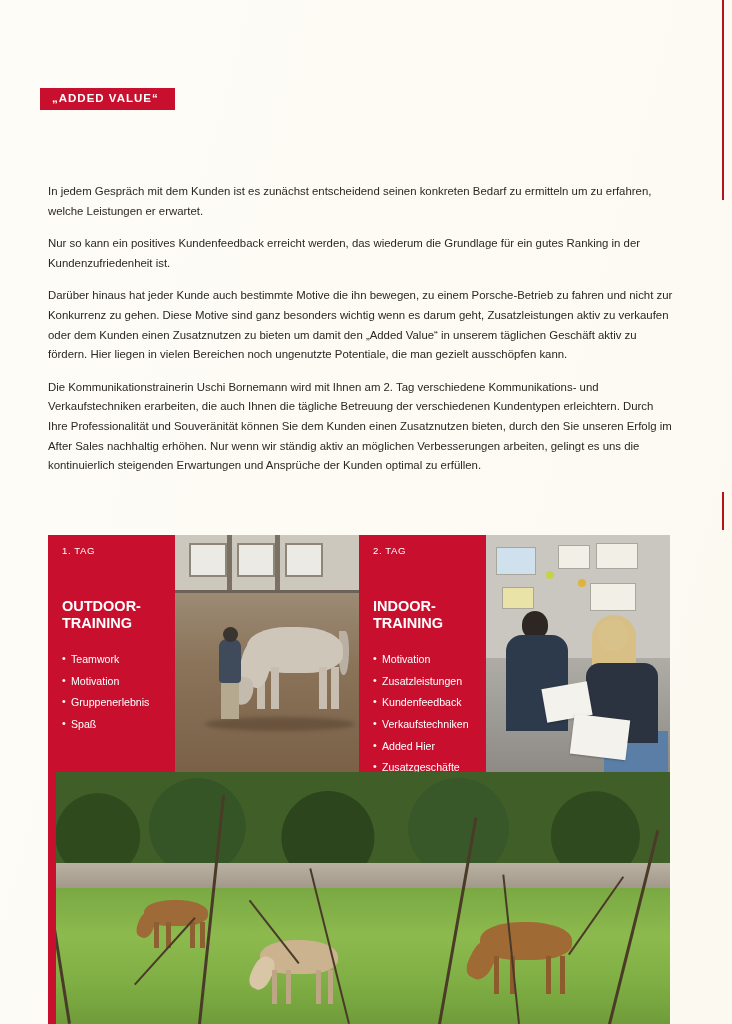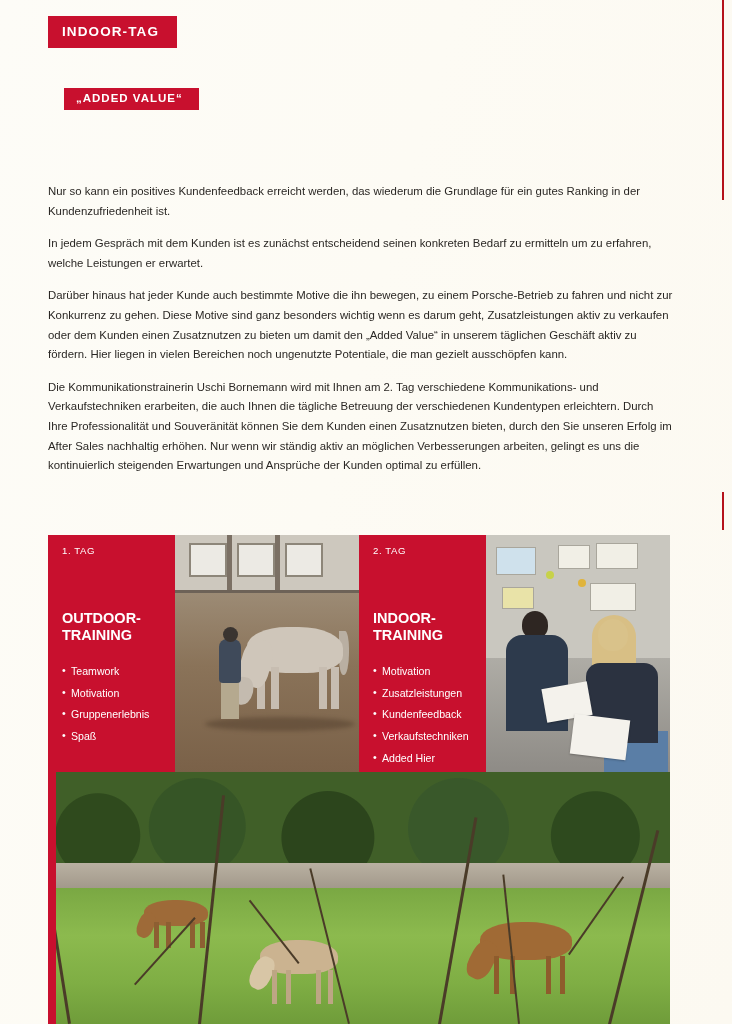--- a/index.html
+++ b/index.html
@@ -42,21 +42,21 @@
     font-size: 13.5px;
     font-weight: bold;
     letter-spacing: 1.1px;
     padding: 9px 18px 9px 14px;
     line-height: 1;
   }
 
   
   .tag-added-value {
     position: absolute;
-    left: 64px;
+    left: 40px;
     top: 88px;
     background: #c8102e;
     color: #ffffff;
     font-size: 11.5px;
     font-weight: bold;
     letter-spacing: 1px;
     padding: 5px 16px 5px 12px;
     line-height: 1;
   }
 
@@ -98,21 +98,21 @@
     width: 127px;
     background: #c8102e;
     color: #ffffff;
     position: relative;
     padding: 10px 12px 10px 14px;
     box-sizing: border-box;
   }
   .panel-red .day {
     font-size: 9.6px;
     letter-spacing: 0.6px;
-    margin-bottom: 54px;
+    margin-bottom: 42px;
   }
   .panel-red .ttl {
     font-size: 14.5px;
     font-weight: bold;
     line-height: 1.18;
     margin-bottom: 22px;
   }
   .panel-red ul {
     list-style: none;
     margin: 0;
@@ -416,28 +416,27 @@
   }
 </style>
 </head>
 <body>
 
 <div class="page">
 
   <div class="edge-rule top"></div>
   <div class="edge-rule mid"></div>
 
-  <div class="header-tab">INDOOR-TAG</div>
 
   <div class="tag-added-value">„ADDED VALUE“</div>
 
 
   <div class="body-copy">
+    <p>In jedem Gespräch mit dem Kunden ist es zunächst entscheidend seinen konkreten Bedarf zu ermitteln um zu erfahren, welche Leistungen er erwartet.</p>
     <p>Nur so kann ein positives Kundenfeedback erreicht werden, das wiederum die Grundlage für ein gutes Ranking in der Kundenzufriedenheit ist.</p>
-    <p>In jedem Gespräch mit dem Kunden ist es zunächst entscheidend seinen konkreten Bedarf zu ermitteln um zu erfahren, welche Leistungen er erwartet.</p>
     <p>Darüber hinaus hat jeder Kunde auch bestimmte Motive die ihn bewegen, zu einem Porsche-Betrieb zu fahren und nicht zur Konkurrenz zu gehen. Diese Motive sind ganz besonders wichtig wenn es darum geht, Zusatzleistungen aktiv zu verkaufen oder dem Kunden einen Zusatznutzen zu bieten um damit den „Added Value“ in unserem täglichen Geschäft aktiv zu fördern. Hier liegen in vielen Bereichen noch ungenutzte Potentiale, die man gezielt ausschöpfen kann.</p>
     <p>Die Kommunikationstrainerin Uschi Bornemann wird mit Ihnen am 2. Tag verschiedene Kommunikations- und Verkaufstechniken erarbeiten, die auch Ihnen die tägliche Betreuung der verschiedenen Kundentypen erleichtern. Durch Ihre Professionalität und Souveränität können Sie dem Kunden einen Zusatznutzen bieten, durch den Sie unseren Erfolg im After Sales nachhaltig erhöhen. Nur wenn wir ständig aktiv an möglichen Verbesserungen arbeiten, gelingt es uns die kontinuierlich steigenden Erwartungen und Ansprüche der Kunden optimal zu erfüllen.</p>
   </div>
 
   <div class="panels">
 
     <div class="panel-red">
       <div class="day">1. TAG</div>
       <div class="ttl">
         <div>OUTDOOR-</div>

